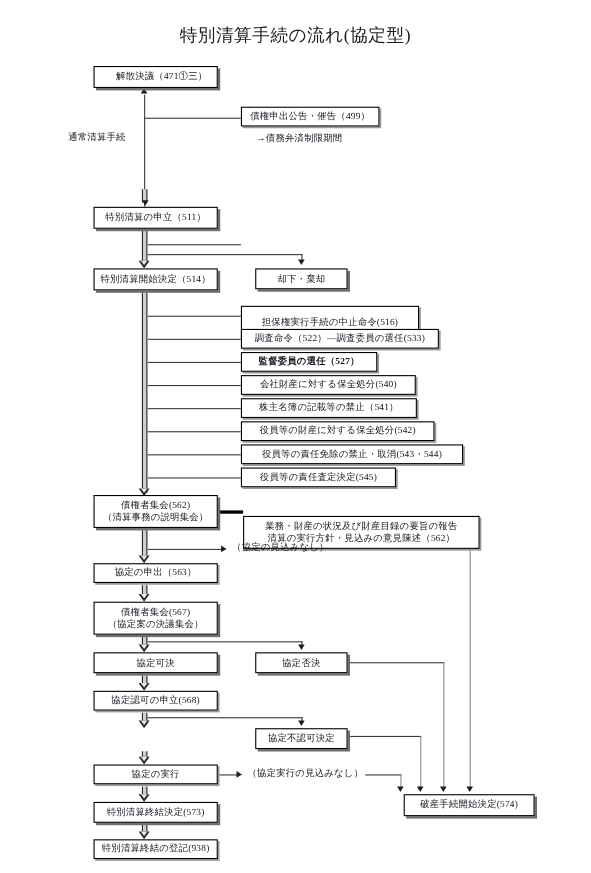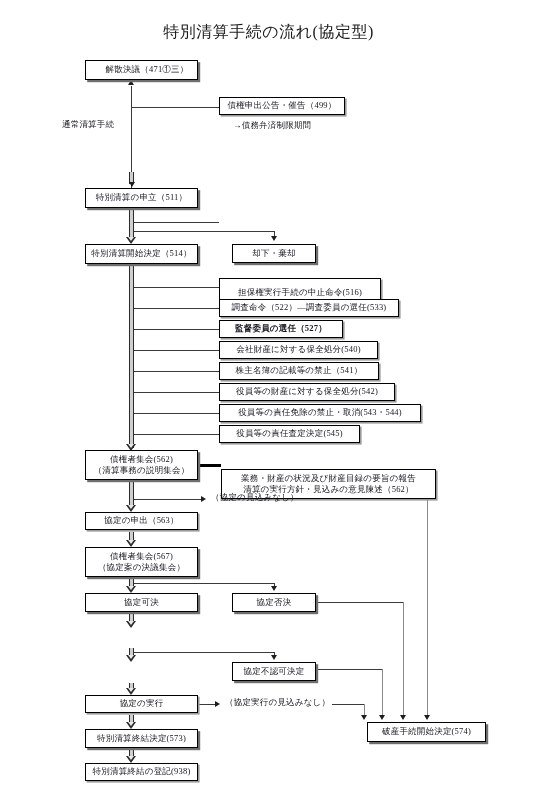--- a/index.html
+++ b/index.html
@@ -294,20 +294,23 @@
     <span>協定否決</span>
   </div>
 
   <div class="hline" style="left:316px; top:602px; width:88px;"></div>
   <div class="vline" style="left:403px; top:602px; height:116px;"></div>
   <div class="arrow-down" style="left:400px; top:715px;"></div>
 
   <div class="dbl" style="left:129px; top:614px; height:10px;"></div>
   <div class="dbl-head" style="left:126px; top:621px;"></div>
 
+  <div class="box thin" style="left:85px; top:628px; width:113px; height:18px;">
+    <span>協定認可の申立(568)</span>
+  </div>
 
   <div class="dbl" style="left:129px; top:648px; height:10px;"></div>
   <div class="dbl-head" style="left:126px; top:655px;"></div>
 
   <div class="hline" style="left:134px; top:652px; width:141px;"></div>
   <div class="vline dark" style="left:274px; top:652px; height:6px;"></div>
   <div class="arrow-down" style="left:271px; top:655px;"></div>
 
 
   <div class="box thick" style="left:232px; top:662px; width:84px; height:19px;">

